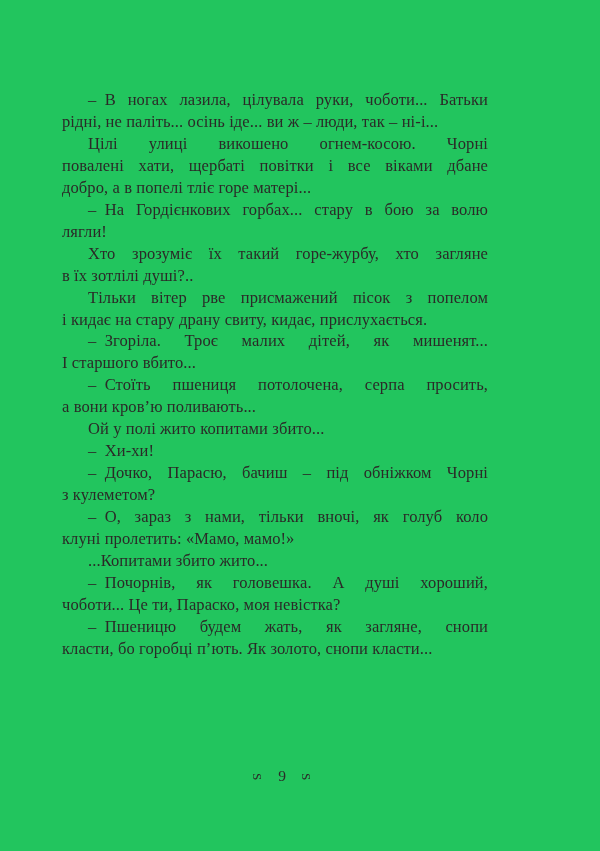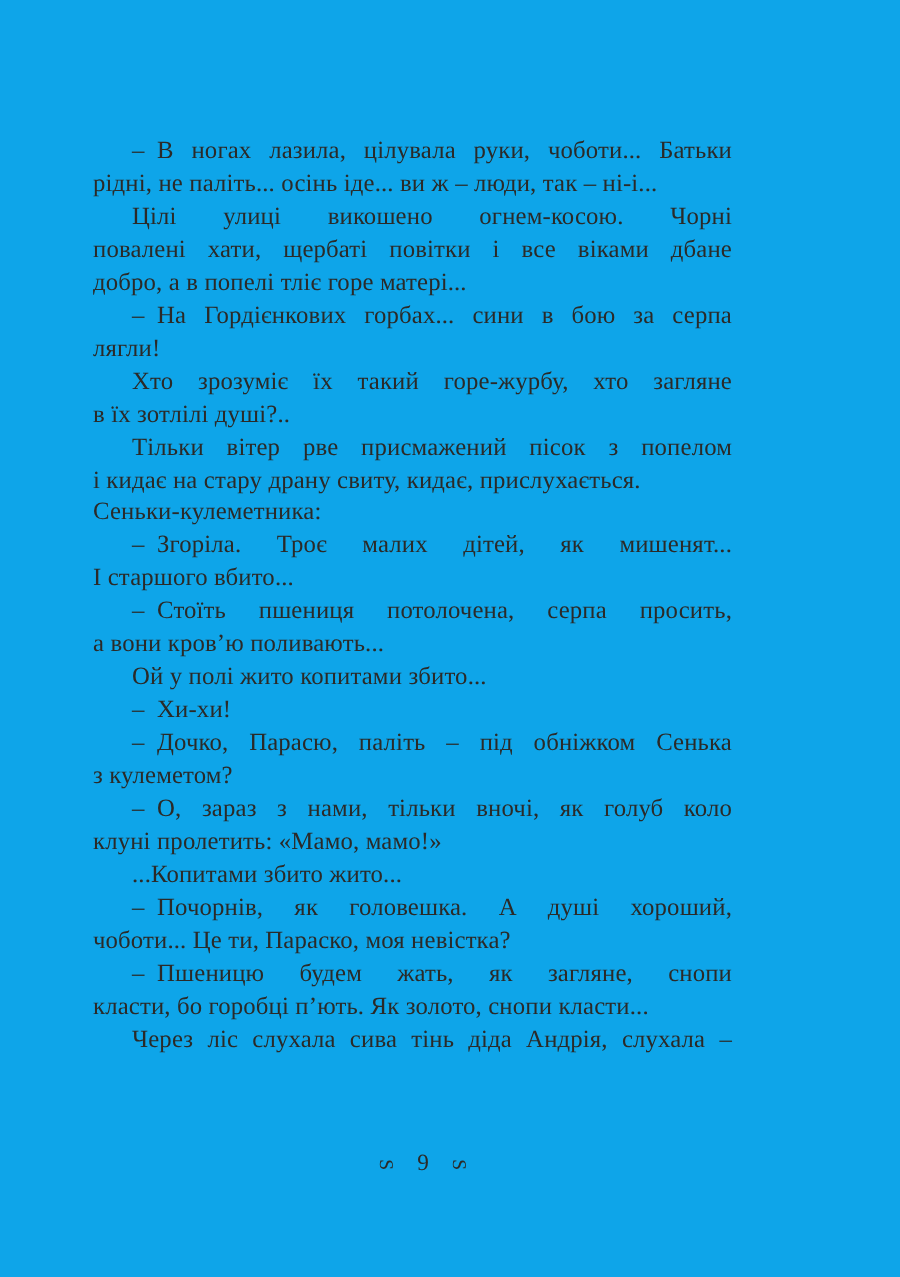--- a/index.html
+++ b/index.html
@@ -5,21 +5,21 @@
 <style>
   html, body {
     margin: 0;
     padding: 0;
     background: #ffffff;
   }
   .page {
     position: relative;
     width: 600px;
     height: 851px;
-    background: #0ea5e9;
+    background: #22c55e;
     color: #2b2a28;
     font-family: "Liberation Serif", "DejaVu Serif", serif;
     overflow: hidden;
   }
   .text-block {
     position: absolute;
     left: 62px;
     top: 89px;
     width: 426px;
     font-size: 16.5px;
@@ -63,69 +63,67 @@
       <div class="para">
         <div class="line first">– В ногах лазила, цілувала руки, чоботи... Батьки</div>
         <div class="line last">рідні, не паліть... осінь іде... ви ж – люди, так – ні-і...</div>
       </div>
       <div class="para">
         <div class="line first">Цілі улиці викошено огнем-косою. Чорні</div>
         <div class="line">повалені хати, щербаті повітки і все віками дбане</div>
         <div class="line last">добро, а в попелі тліє горе матері...</div>
       </div>
       <div class="para">
-        <div class="line first">– На Гордієнкових горбах... сини в бою за серпа</div>
+        <div class="line first">– На Гордієнкових горбах... стару в бою за волю</div>
         <div class="line last">лягли!</div>
       </div>
       <div class="para">
         <div class="line first">Хто зрозуміє їх такий горе-журбу, хто загляне</div>
         <div class="line last">в їх зотлілі душі?..</div>
       </div>
       <div class="para">
         <div class="line first">Тільки вітер рве присмажений пісок з попелом</div>
         <div class="line last">і кидає на стару драну свиту, кидає, прислухається.</div>
       </div>
       <div class="para">
-        <div class="line last">Сеньки-кулеметника:</div>
       </div>
       <div class="para">
         <div class="line first">– Згоріла. Троє малих дітей, як мишенят...</div>
         <div class="line last">І старшого вбито...</div>
       </div>
       <div class="para">
         <div class="line first">– Стоїть пшениця потолочена, серпа просить,</div>
         <div class="line last">а вони кров’ю поливають...</div>
       </div>
       <div class="para">
         <div class="line first last">Ой у полі жито копитами збито...</div>
       </div>
       <div class="para">
         <div class="line first last">– Хи-хи!</div>
       </div>
       <div class="para">
-        <div class="line first">– Дочко, Парасю, паліть – під обніжком Сенька</div>
+        <div class="line first">– Дочко, Парасю, бачиш – під обніжком Чорні</div>
         <div class="line last">з кулеметом?</div>
       </div>
       <div class="para">
         <div class="line first">– О, зараз з нами, тільки вночі, як голуб коло</div>
         <div class="line last">клуні пролетить: «Мамо, мамо!»</div>
       </div>
       <div class="para">
         <div class="line first last">...Копитами збито жито...</div>
       </div>
       <div class="para">
         <div class="line first">– Почорнів, як головешка. А душі хороший,</div>
         <div class="line last">чоботи... Це ти, Параско, моя невістка?</div>
       </div>
       <div class="para">
         <div class="line first">– Пшеницю будем жать, як загляне, снопи</div>
         <div class="line last">класти, бо горобці п’ють. Як золото, снопи класти...</div>
       </div>
       <div class="para">
-        <div class="line first">Через ліс слухала сива тінь діда Андрія, слухала –</div>
       </div>
     </section>
   <footer class="page-footer">
     <span class="ornament">S</span>
     <span class="page-number">9</span>
     <span class="ornament">S</span>
   </footer>
 </main>
 
 </body></html>

